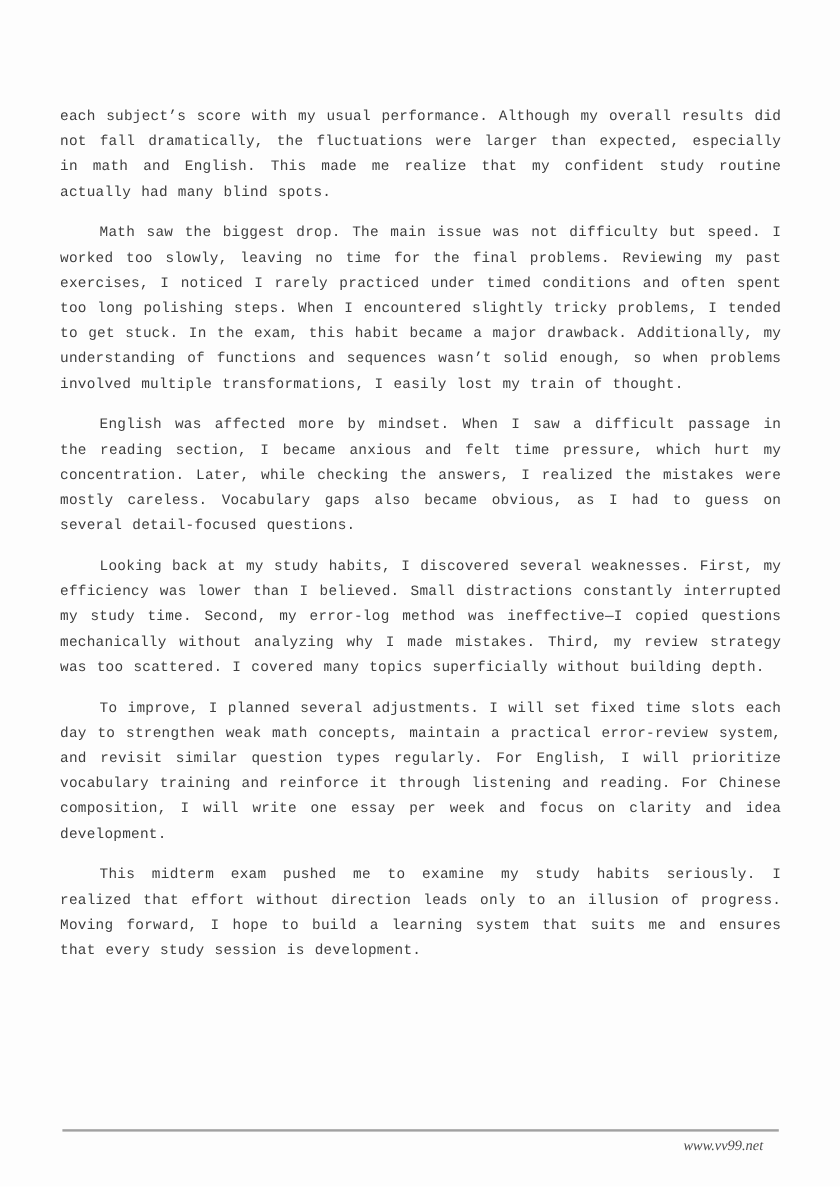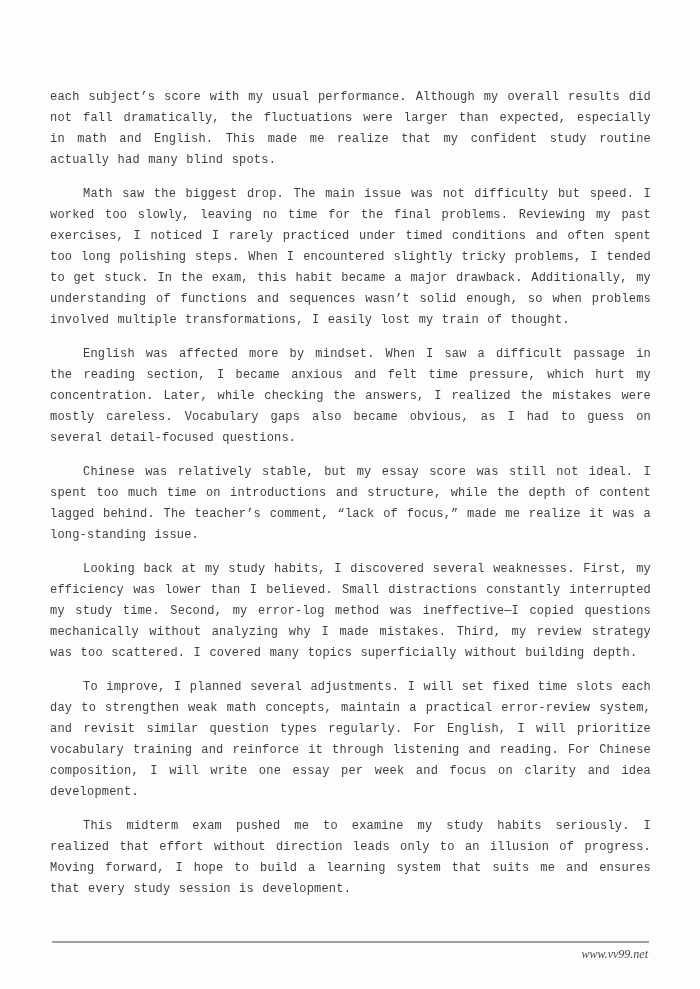--- a/index.html
+++ b/index.html
@@ -51,39 +51,38 @@
   .footer-rule {
     position: absolute;
     left: 52px;
     top: 941px;
     width: 597px;
     height: 2px;
     background: #a1a1a1;
   }
   .footer-url {
     position: absolute;
-    right: 52px;
+    right: 64px;
     top: 947px;
     font-family: "Liberation Serif", "DejaVu Serif", serif;
     font-style: italic;
     font-size: 12px;
     color: #4a4a4a;
     text-align: right;
   }
 </style>
 </head>
 <body>
 
 <div class="page">
 
   <div class="content">
     <p class="no-indent">each subject’s score with my usual performance. Although my overall results did not fall dramatically, the fluctuations were larger than expected, especially in math and English. This made me realize that my confident study routine actually had many blind spots.</p>
     <p>Math saw the biggest drop. The main issue was not difficulty but speed. I worked too slowly, leaving no time for the final problems. Reviewing my past exercises, I noticed I rarely practiced under timed conditions and often spent too long polishing steps. When I encountered slightly tricky problems, I tended to get stuck. In the exam, this habit became a major drawback. Additionally, my understanding of functions and sequences wasn’t solid enough, so when problems involved multiple transformations, I easily lost my train of thought.</p>
     <p>English was affected more by mindset. When I saw a difficult passage in the reading section, I became anxious and felt time pressure, which hurt my concentration. Later, while checking the answers, I realized the mistakes were mostly careless. Vocabulary gaps also became obvious, as I had to guess on several detail-focused questions.</p>
-    <p>Chinese was relatively stable, but my essay score was still not ideal. I spent too much time on introductions and structure, while the depth of content lagged behind. The teacher’s comment, “lack of focus,” made me realize it was a long-standing issue.</p>
     <p>Looking back at my study habits, I discovered several weaknesses. First, my efficiency was lower than I believed. Small distractions constantly interrupted my study time. Second, my error-log method was ineffective—I copied questions mechanically without analyzing why I made mistakes. Third, my review strategy was too scattered. I covered many topics superficially without building depth.</p>
     <p>To improve, I planned several adjustments. I will set fixed time slots each day to strengthen weak math concepts, maintain a practical error-review system, and revisit similar question types regularly. For English, I will prioritize vocabulary training and reinforce it through listening and reading. For Chinese composition, I will write one essay per week and focus on clarity and idea development.</p>
     <p>This midterm exam pushed me to examine my study habits seriously. I realized that effort without direction leads only to an illusion of progress. Moving forward, I hope to build a learning system that suits me and ensures that every study session is development.</p>
   </div>
 
 
   <div class="footer-rule"></div>
   <div class="footer-url">www.vv99.net</div>
 
 </div>

